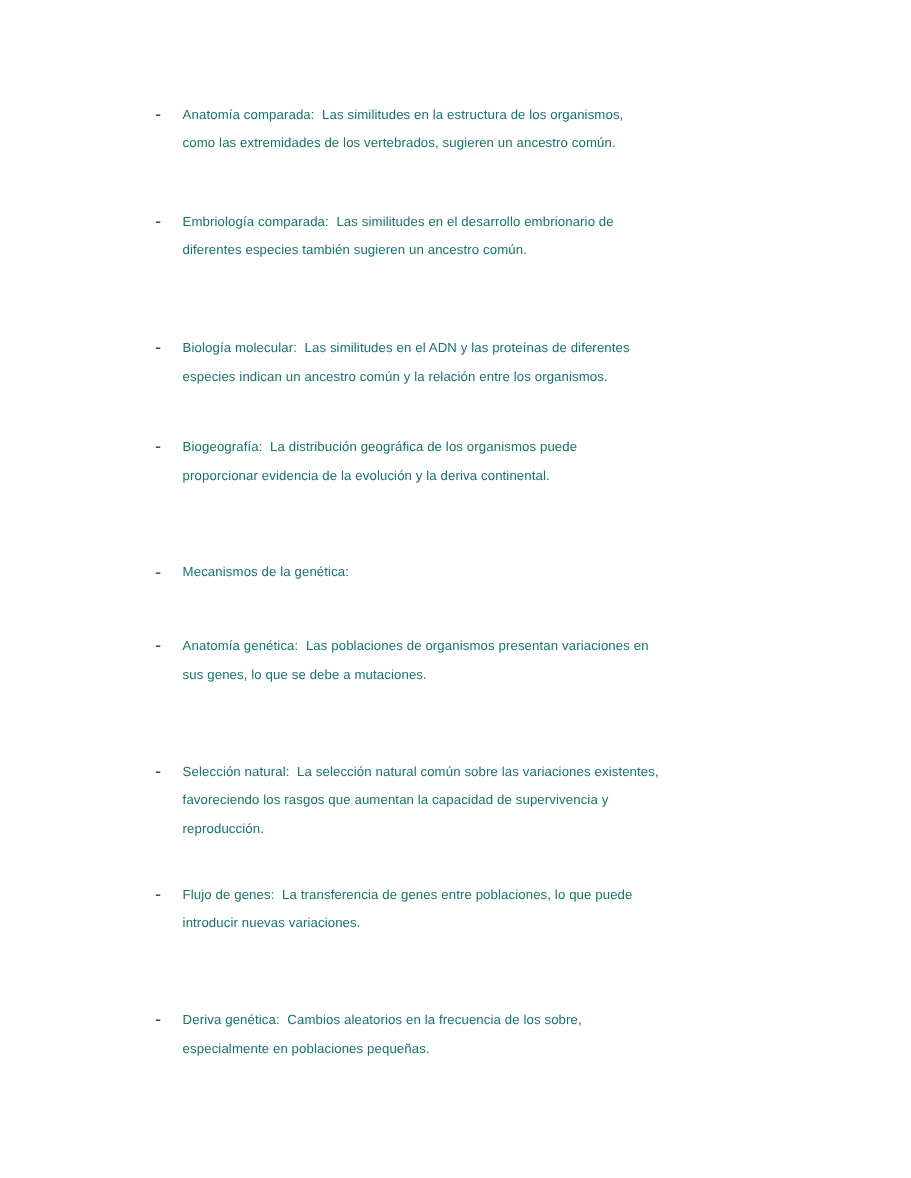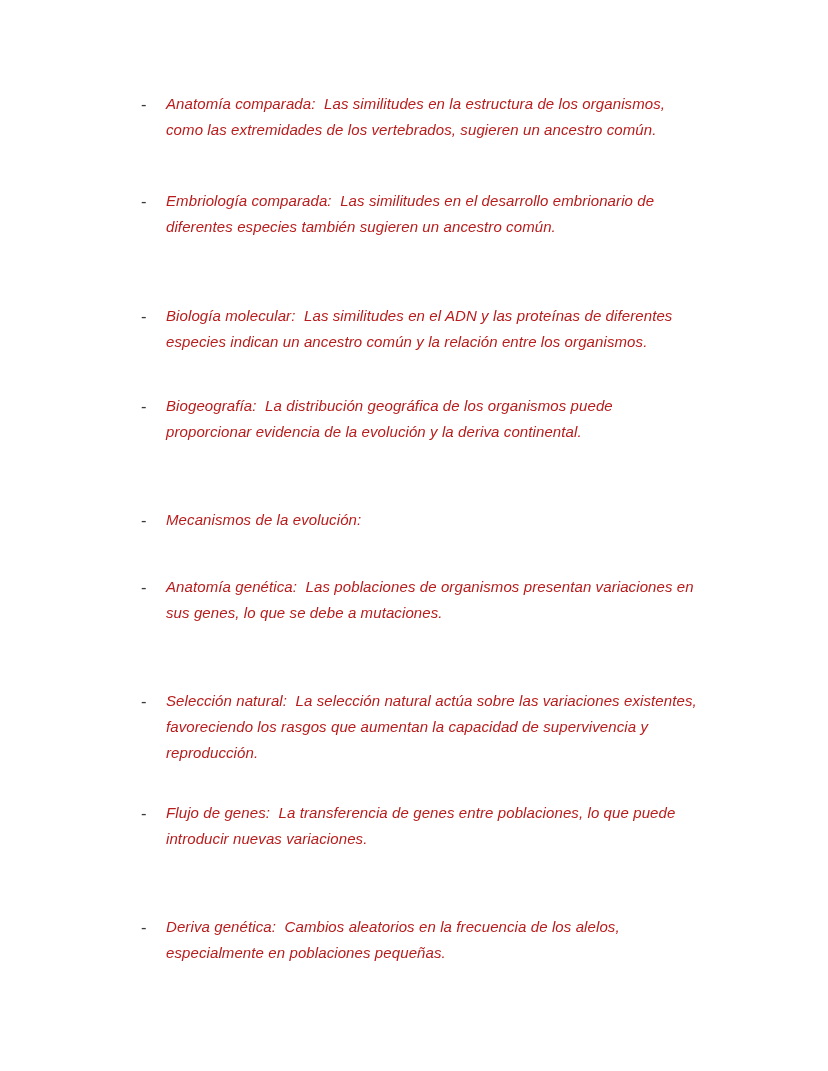--- a/index.html
+++ b/index.html
@@ -31,26 +31,25 @@
   .dash {
     flex: none;
     width: 25px;
     font-size: 16.5px;
     line-height: 26px;
     color: #3a3a3a;
   }
   .text {
     flex: none;
     width: 600px;
-    font-size: 15px;
+    font-size: 12px;
     line-height: 26px;
-    color: #b91c1c;
+    color: #0f766e;
     letter-spacing: 0.1px;
     white-space: pre-wrap;
-    font-style: italic;
   }
   
   .m45 { margin-top: 45px; }
   .m63 { margin-top: 63px; }
   .m38 { margin-top: 38px; }
   .m62 { margin-top: 62px; }
   .m41 { margin-top: 41px; }
   .m34 { margin-top: 34px; }
 </style>
 </head>
@@ -78,42 +77,42 @@
     </div>
 
     <div class="item m38">
       <span class="dash">-</span>
       <span class="text">Biogeografía:  La distribución geográfica de los organismos puede
 proporcionar evidencia de la evolución y la deriva continental.</span>
     </div>
 
     <div class="item m62">
       <span class="dash">-</span>
-      <span class="text">Mecanismos de la evolución:</span>
+      <span class="text">Mecanismos de la genética:</span>
     </div>
 
     <div class="item m41">
       <span class="dash">-</span>
       <span class="text">Anatomía genética:  Las poblaciones de organismos presentan variaciones en
 sus genes, lo que se debe a mutaciones.</span>
     </div>
 
     <div class="item m62">
       <span class="dash">-</span>
-      <span class="text">Selección natural:  La selección natural actúa sobre las variaciones existentes,
+      <span class="text">Selección natural:  La selección natural común sobre las variaciones existentes,
 favoreciendo los rasgos que aumentan la capacidad de supervivencia y
 reproducción.</span>
     </div>
 
     <div class="item m34">
       <span class="dash">-</span>
       <span class="text">Flujo de genes:  La transferencia de genes entre poblaciones, lo que puede
 introducir nuevas variaciones.</span>
     </div>
 
     <div class="item m62">
       <span class="dash">-</span>
-      <span class="text">Deriva genética:  Cambios aleatorios en la frecuencia de los alelos,
+      <span class="text">Deriva genética:  Cambios aleatorios en la frecuencia de los sobre,
 especialmente en poblaciones pequeñas.</span>
     </div>
 
   </div>
 </div>
 
 </body></html>

